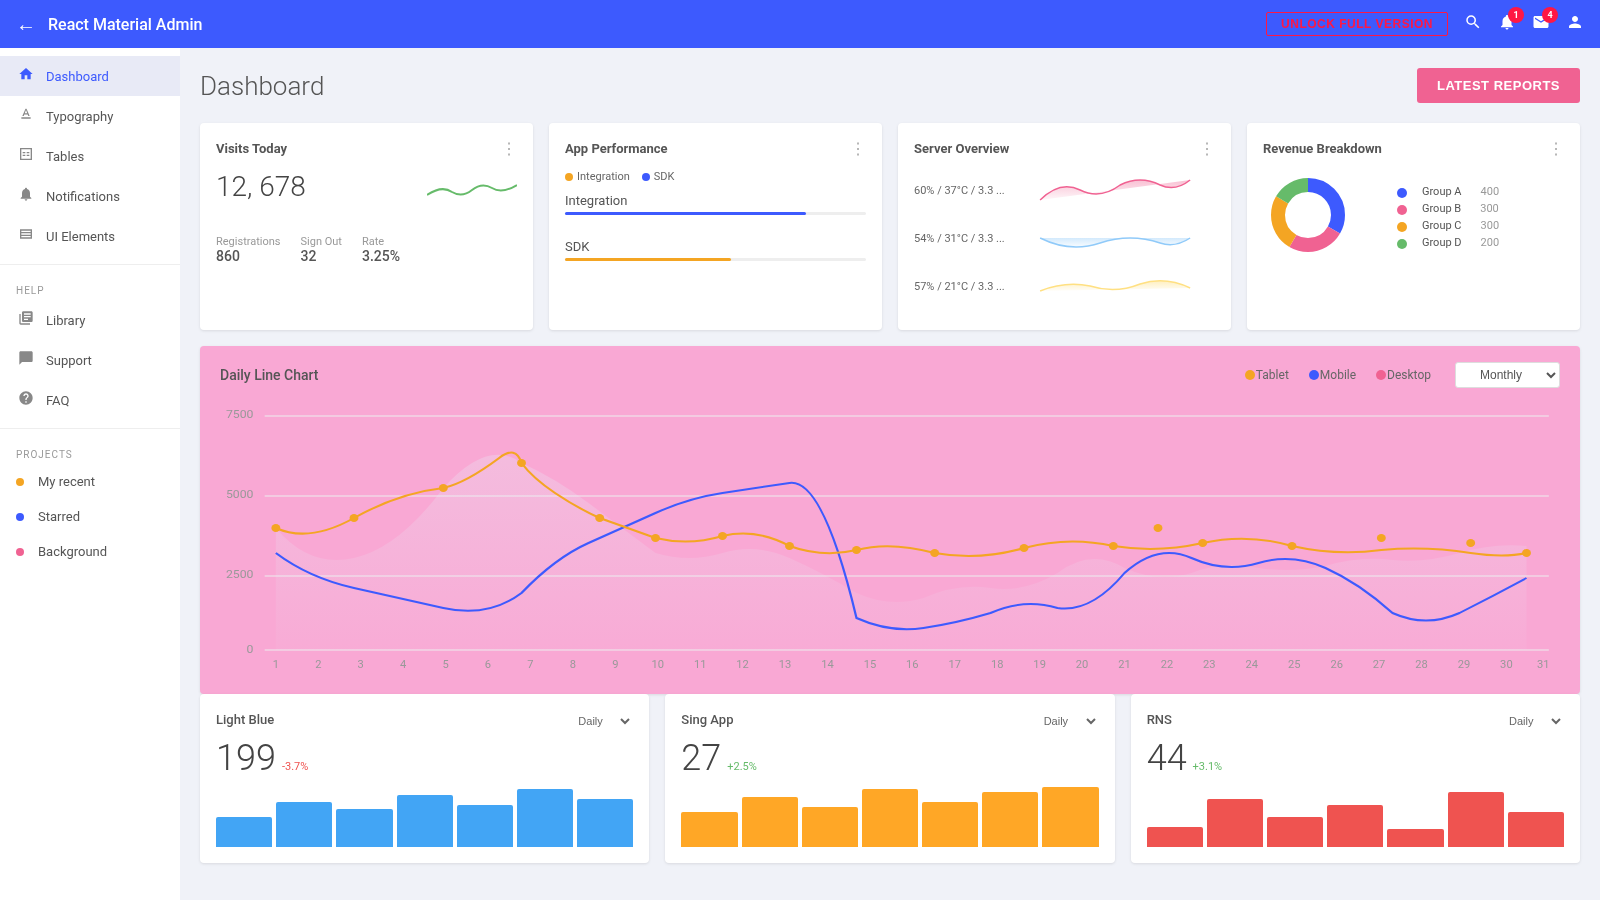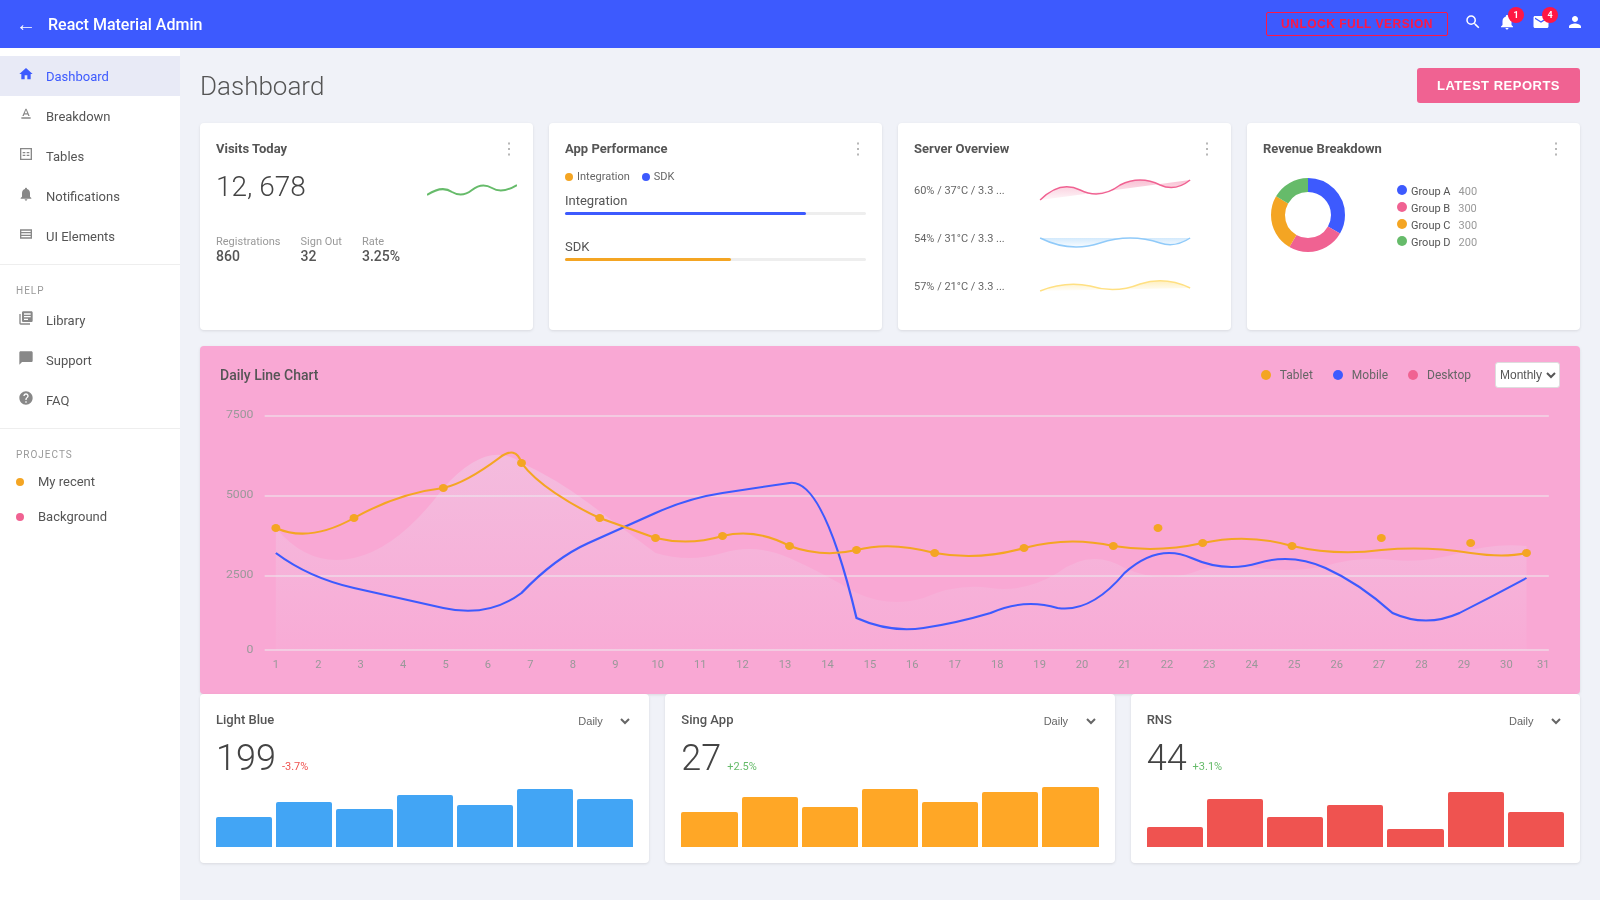--- a/index.html
+++ b/index.html
@@ -154,43 +154,43 @@
       margin-bottom: 8px;
       font-size: 11px;
       color: #666;
     }
     .server-label { min-width: 90px; }
     .server-chart { flex: 1; height: 40px; }
 
     
     .donut-container { display: flex; align-items: center; gap: 16px; }
     .donut-legend { display: flex; flex-direction: column; gap: 4px; }
-    .donut-legend-item { display: flex; align-items: flex-start; gap: 4px; font-size: 11px; color: #555; padding-left: 28px; }
+    .donut-legend-item { display: flex; align-items: flex-end; gap: 15px; font-size: 11px; color: #555; padding-left: 28px; }
     .donut-legend-dot { width: 10px; height: 10px; border-radius: 50%; flex-shrink: 0; }
 
     
     .line-chart-card {
       background: #f9a8d4;
       border-radius: 4px;
       padding: 16px 20px;
       box-shadow: 0 1px 3px rgba(0,0,0,0.1);
     }
     .line-chart-header {
       display: flex;
       justify-content: space-between;
       align-items: center;
       margin-bottom: 10px;
     }
     .line-chart-title { font-size: 14px; font-weight: 500; color: #555; }
     .chart-legend { display: flex; gap: 20px; align-items: center; }
-    .chart-legend-item { display: flex; align-items: center; gap: 9px; font-size: 12px; color: #666; }
+    .chart-legend-item { display: flex; align-items: center; gap: 1px; font-size: 12px; color: #666; }
     .chart-legend-dot { width: 10px; height: 10px; border-radius: 50%; }
     .monthly-select {
       border: 1px solid #ddd;
-      padding: 4px 0;
+      padding: 4px 20px;
       border-radius: 3px;
       font-size: 12px;
       color: #555;
       cursor: pointer;
       background: white;
     }
 
     
     .bottom-row {
       display: grid;
@@ -253,21 +253,21 @@
         </svg>
     </span>
     <span>Dashboard</span>
   </div>
   <div class="sidebar-item">
     <span class="si-icon">
       <svg width="16" height="16" viewBox="0 0 24 24" fill="#888">
           <path d="M5 17v2h14v-2H5zm4.5-4.2h5l.9 2.2h2.1L12.75 4h-1.5L6.5 15h2.1l.9-2.2zM12 5.98L13.87 11h-3.74L12 5.98z"></path>
         </svg>
     </span>
-    <span>Breakdown</span>
+    <span>Typography</span>
   </div>
   <div class="sidebar-item">
     <span class="si-icon">
       <svg width="16" height="16" viewBox="0 0 24 24" fill="#888">
           <path d="M3 3h18v18H3V3zm16 16V5H5v14h14zm-8-8H7V9h4v2zm0 4H7v-2h4v2zm6-4h-4V9h4v2zm0 4h-4v-2h4v2z"></path>
         </svg>
     </span>
     <span>Tables</span>
   </div>
   <div class="sidebar-item">
@@ -314,20 +314,24 @@
     </span>
     <span>FAQ</span>
   </div>
 
   <div class="sidebar-divider"></div>
   <div class="sidebar-section">PROJECTS</div>
 
   <div class="sidebar-item">
     <span class="dot" style="background:#f4a523;"></span>
     <span>My recent</span>
+  </div>
+  <div class="sidebar-item">
+    <span class="dot" style="background:#3d5afe;"></span>
+    <span>Starred</span>
   </div>
   <div class="sidebar-item">
     <span class="dot" style="background:#f06292;"></span>
     <span>Background</span>
   </div>
 </aside>
 
 <main class="main">
 
   <div class="page-header">

